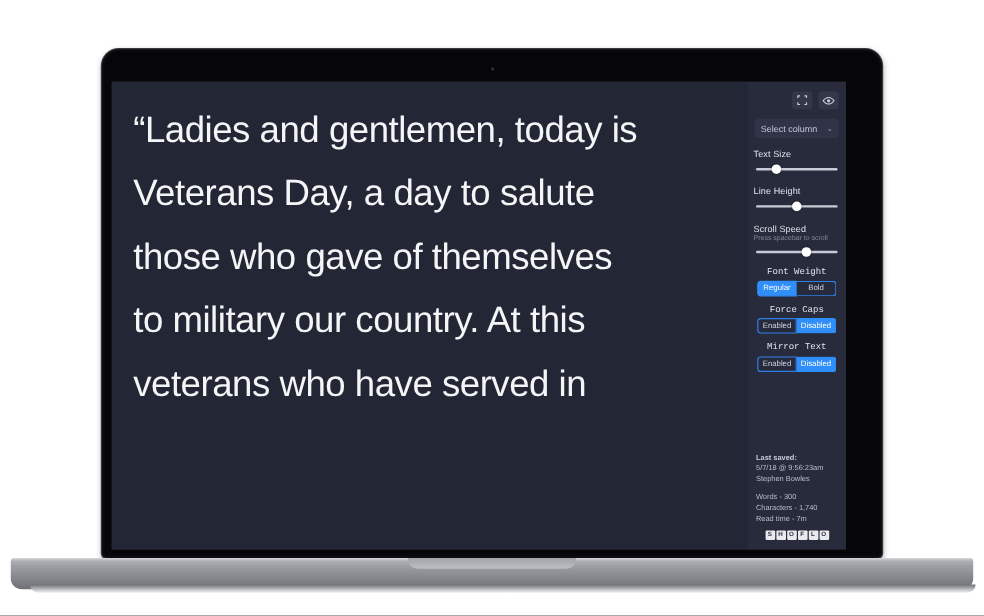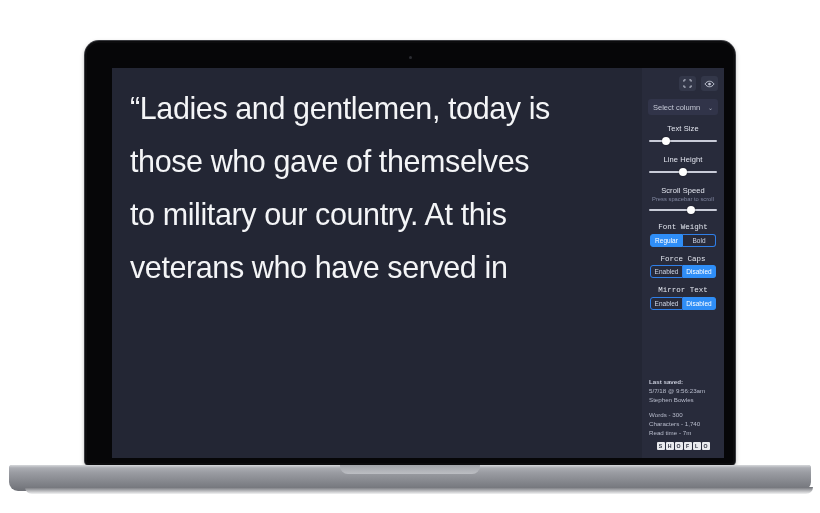--- a/index.html
+++ b/index.html
@@ -27,21 +27,21 @@
     position:absolute; left:50%; top:13px; width:3px; height:3px; margin-left:-1.5px;
     background:#2c2d33; border-radius:50%;
   }
   .bezel-label {
     position:absolute; left:0; bottom:6px; width:100%;
     text-align:center; color:#8d8e94; font-size:9.5px; letter-spacing:.3px;font-weight:bold;
   }
 
   
   .screen {
-    position:absolute; left:25px; top:25px; width:612px; height:390px;
+    position:absolute; left:6px; top:25px; width:612px; height:390px;
     background:#232634; overflow:hidden;
     display:flex;
   }
 
   
   .prompter {
     flex:1; padding:14px 16px 0 18px; overflow:hidden;
     background:#232634;
   }
   .pline {
@@ -67,21 +67,21 @@
   .icon-btn svg { display:block; }
 
   .select-col {
     margin:8px 1px 0 1px; height:16px; background:#313449;
     border-radius:3px; display:flex; align-items:center;
     justify-content:space-between; padding:0 5px;
     color:#c3c7d4; font-size:7.5px;
   }
   .chev { font-size:6px; opacity:.85; }
 
-  .ctl { margin-top:9px; text-align:center; }
+  .ctl { margin-top:9px; text-align:left; }
   .ctl-label { font-size:7.5px; color:#e2e5ee; letter-spacing:.1px; }
   .ctl-sub { font-size:5.8px; color:#8187a0; margin-top:1px; }
   .slider {
     position:relative; height:11px; margin:2px 2px 0 2px;
   }
   .track {
     position:absolute; top:5px; left:0; right:0; height:1.5px;
     background:#c9ccd8; border-radius:1px;
   }
   .thumb {
@@ -147,20 +147,21 @@
 
   <div class="lid">
     <div class="lid-inner">
       <div class="camera"></div>
       <div class="bezel-label">MacBook Pro</div>
 
       <div class="screen">
 
         <div class="prompter">
           <div class="pline">“Ladies and gentlemen, today is</div>
+          <div class="pline">Veterans Day, a day to salute</div>
           <div class="pline">those who gave of themselves</div>
           <div class="pline">to military our country.  At this</div>
           <div class="pline">veterans who have served in</div>
         </div>
 
         <div class="sidebar">
 
           <div class="icon-row">
             <div class="icon-btn">
               <svg width="9" height="9" viewBox="0 0 10 10">

